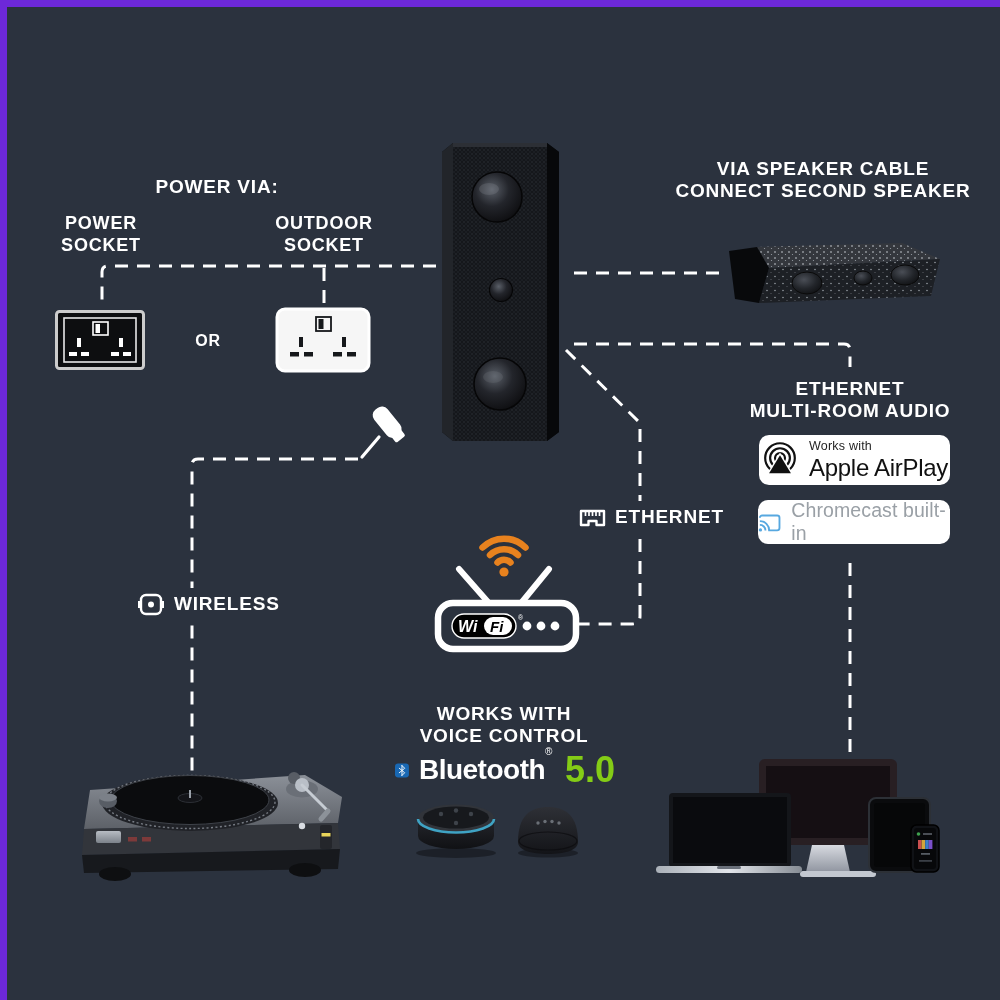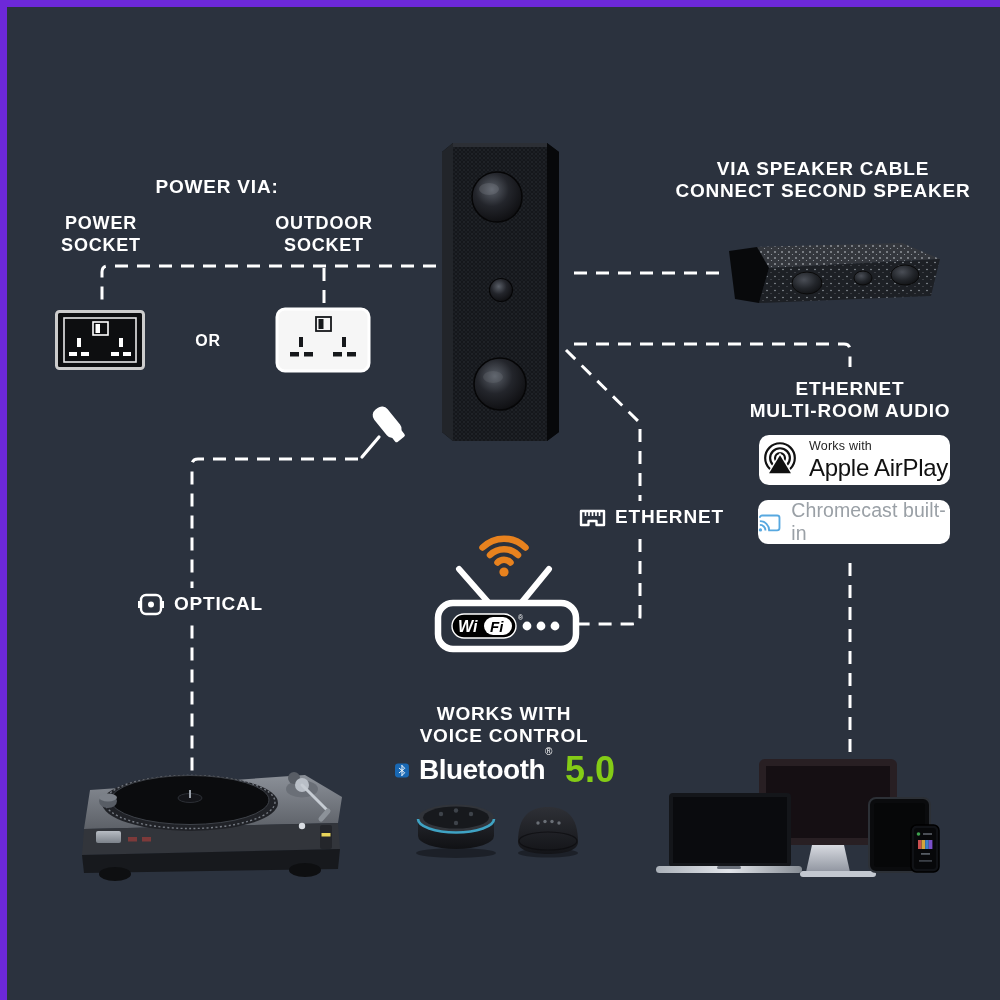--- a/index.html
+++ b/index.html
@@ -102,21 +102,21 @@
     <span>ETHERNET</span>
   </div>
 
   <div class="port-label" style="left:122px;top:543px;">
     <svg width="28" height="24" viewBox="0 0 28 24">
       <rect x="1" y="9" width="4" height="7" fill="#ffffff"></rect>
       <rect x="23" y="9" width="4" height="7" fill="#ffffff"></rect>
       <rect x="4" y="3" width="20" height="19" rx="5" fill="#2b323e" stroke="#ffffff" stroke-width="2.4"></rect>
       <circle cx="14" cy="12.5" r="3" fill="#ffffff"></circle>
     </svg>
-    <span>OPTICAL</span>
+    <span>WIRELESS</span>
   </div>
 
   <svg class="abs" style="left:48px;top:303px" width="90" height="60" viewBox="0 0 90 60">
     <rect x="1.5" y="1.5" width="87" height="57" rx="3" fill="#0d0e10" stroke="#cccccc" stroke-width="3"></rect>
     <rect x="9" y="8" width="72" height="44" fill="none" stroke="#e8e8e8" stroke-width="1.6"></rect>
     <rect x="38" y="12" width="15" height="13" fill="none" stroke="#ffffff" stroke-width="1.6"></rect>
     <rect x="40.5" y="14" width="4.5" height="9" fill="#ffffff"></rect>
     <g fill="#ffffff">
       <rect x="22" y="28" width="4" height="9"></rect>
         <rect x="14" y="42" width="8" height="4"></rect>

